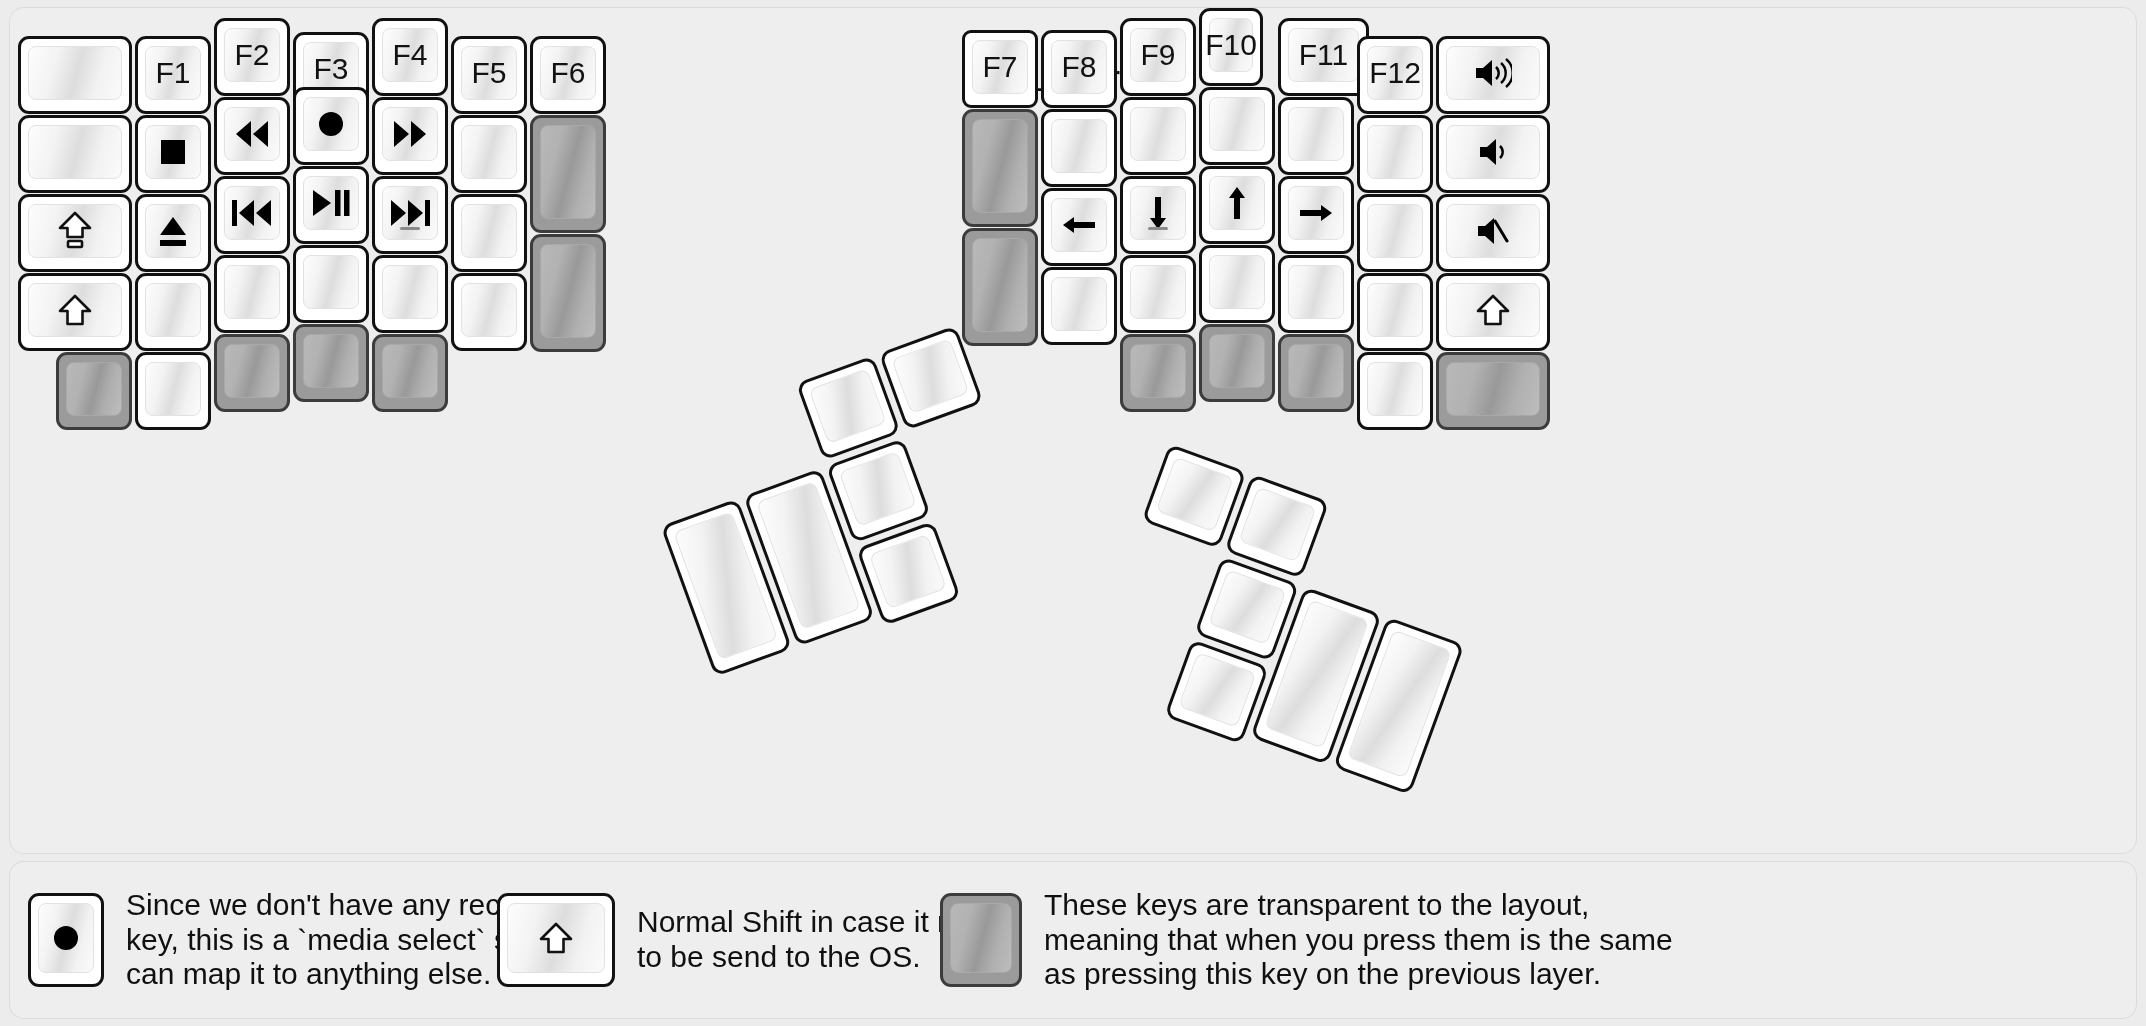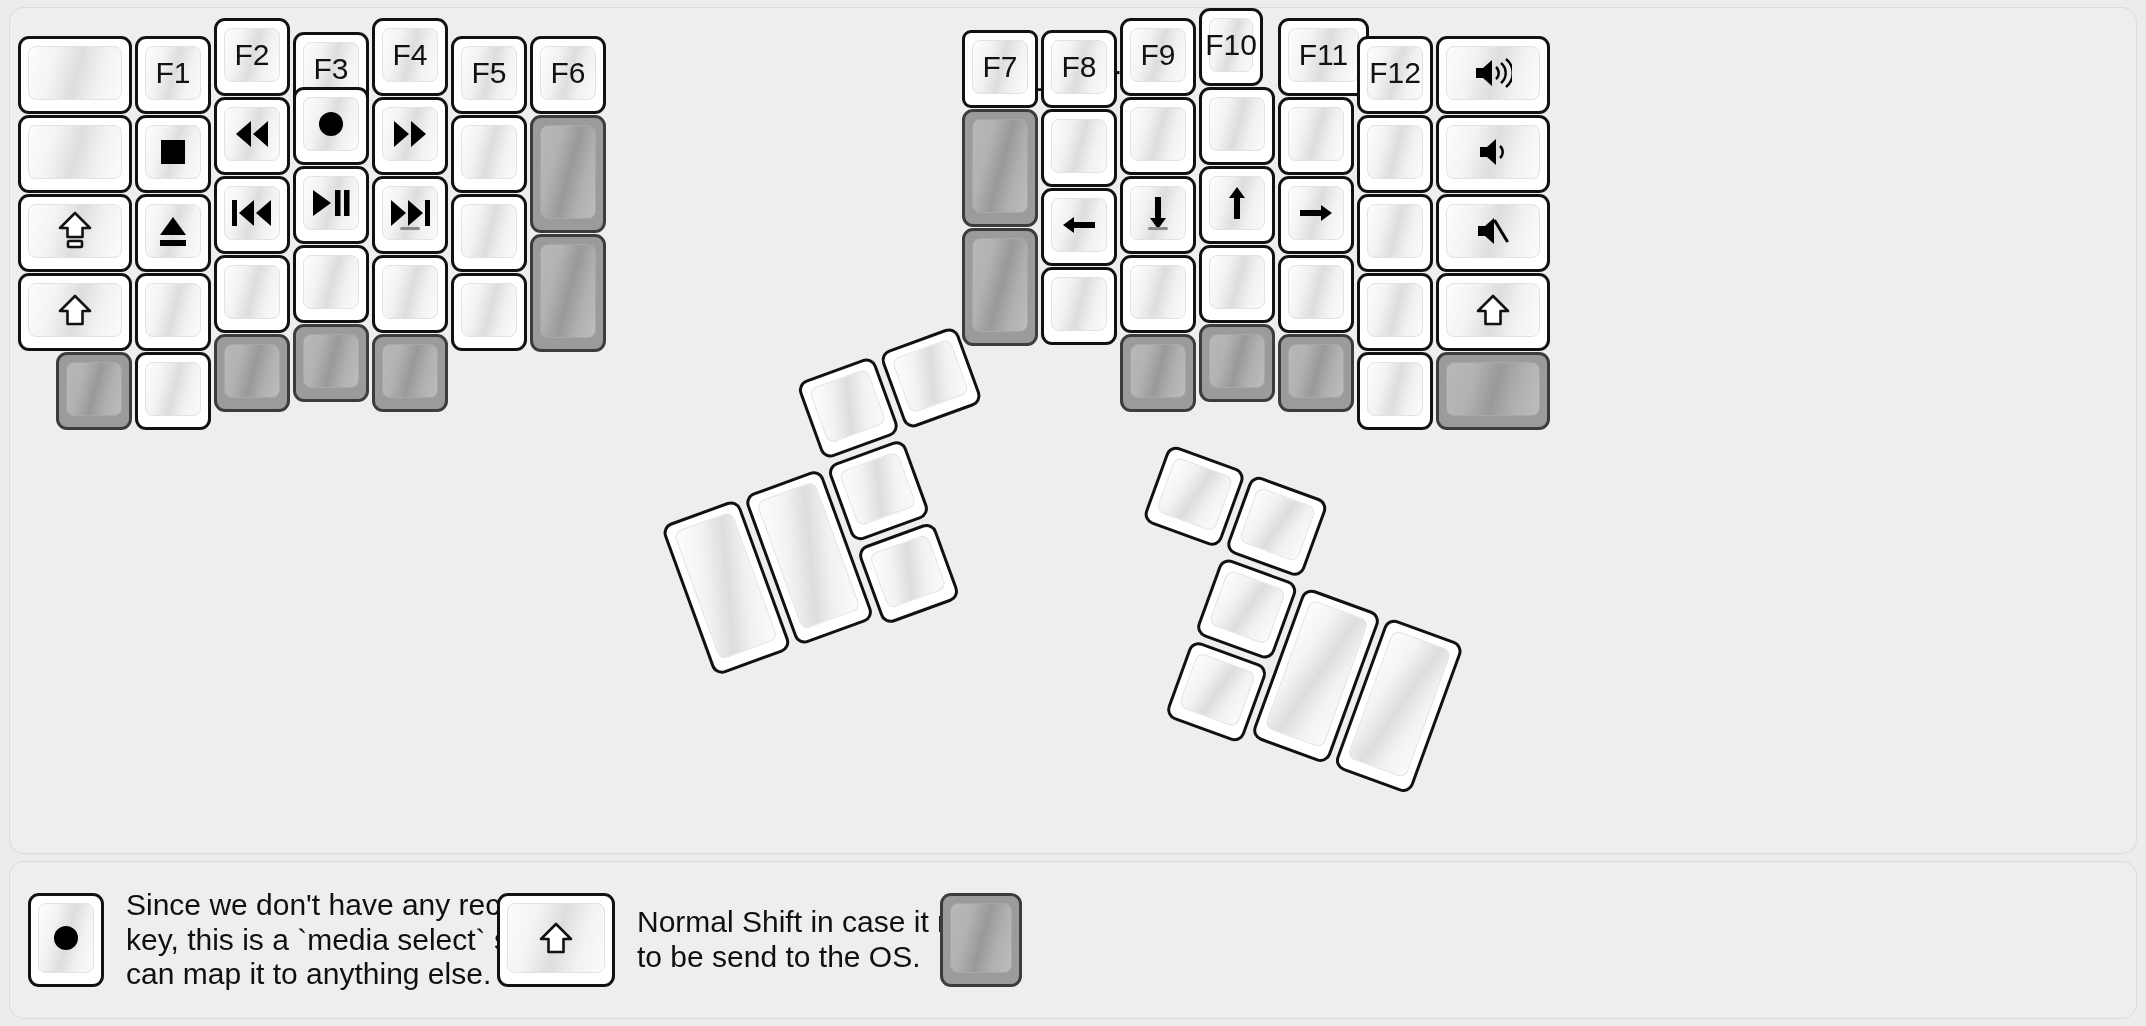--- a/index.html
+++ b/index.html
@@ -510,17 +510,20 @@
           </div>
           <div class="legend-text">Normal Shift in case it needs
 to be send to the OS.</div>
         </div>
         <div class="legend-item" style="left: 930px; top: 14px; height: 128px;">
           <div class="legend-key" style="width: 82px; height: 94px;">
             <div class="key trans" style="left: 0px; top: 0px; width: 82px; height: 94px; position: absolute;">
               <div class="cap"></div>
             </div>
           </div>
+          <div class="legend-text">These keys are transparent to the layout,
+meaning that when you press them is the same
+as pressing this key on the previous layer.</div>
         </div>
       </div>
   </div>
 
 </div>
 
 </body></html>

